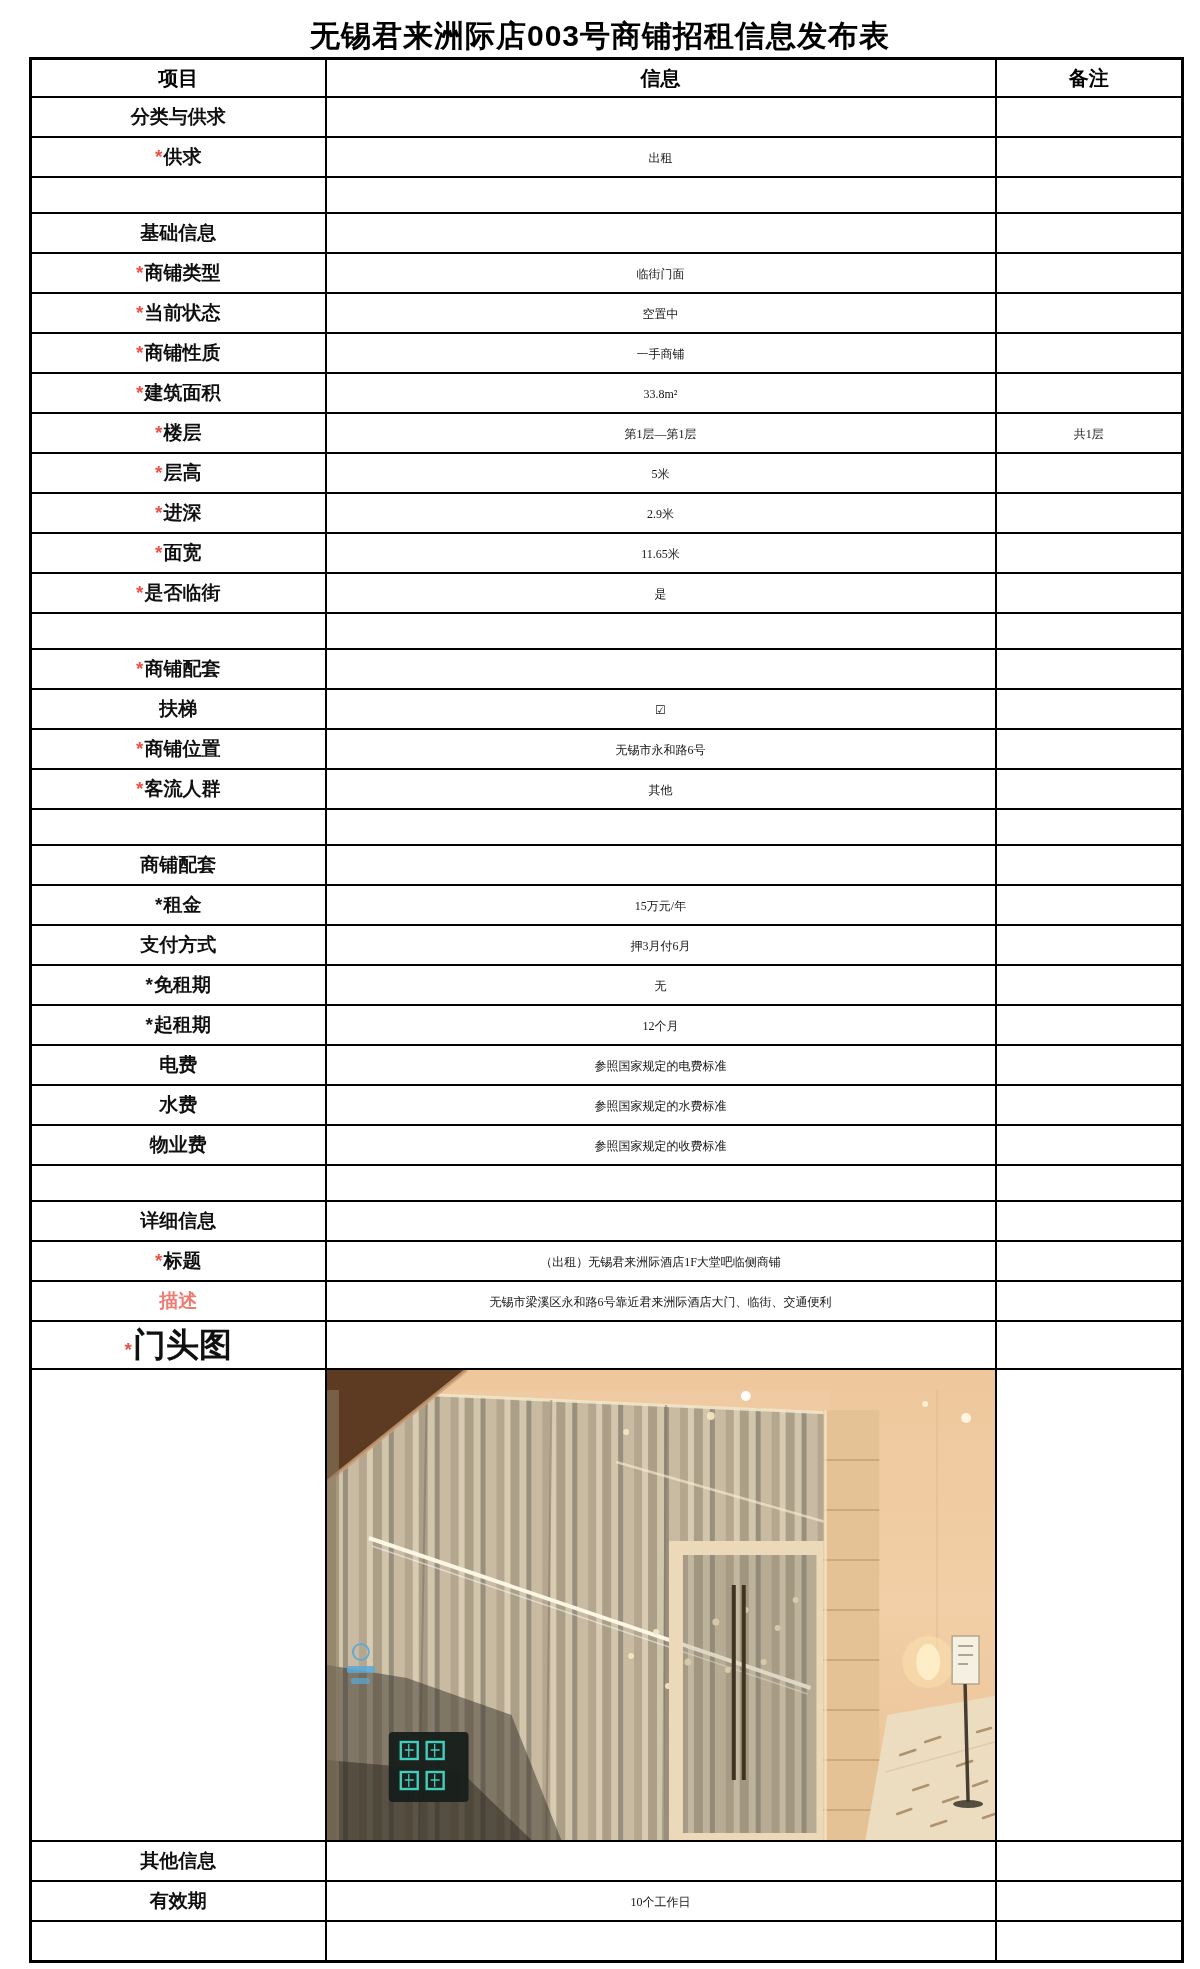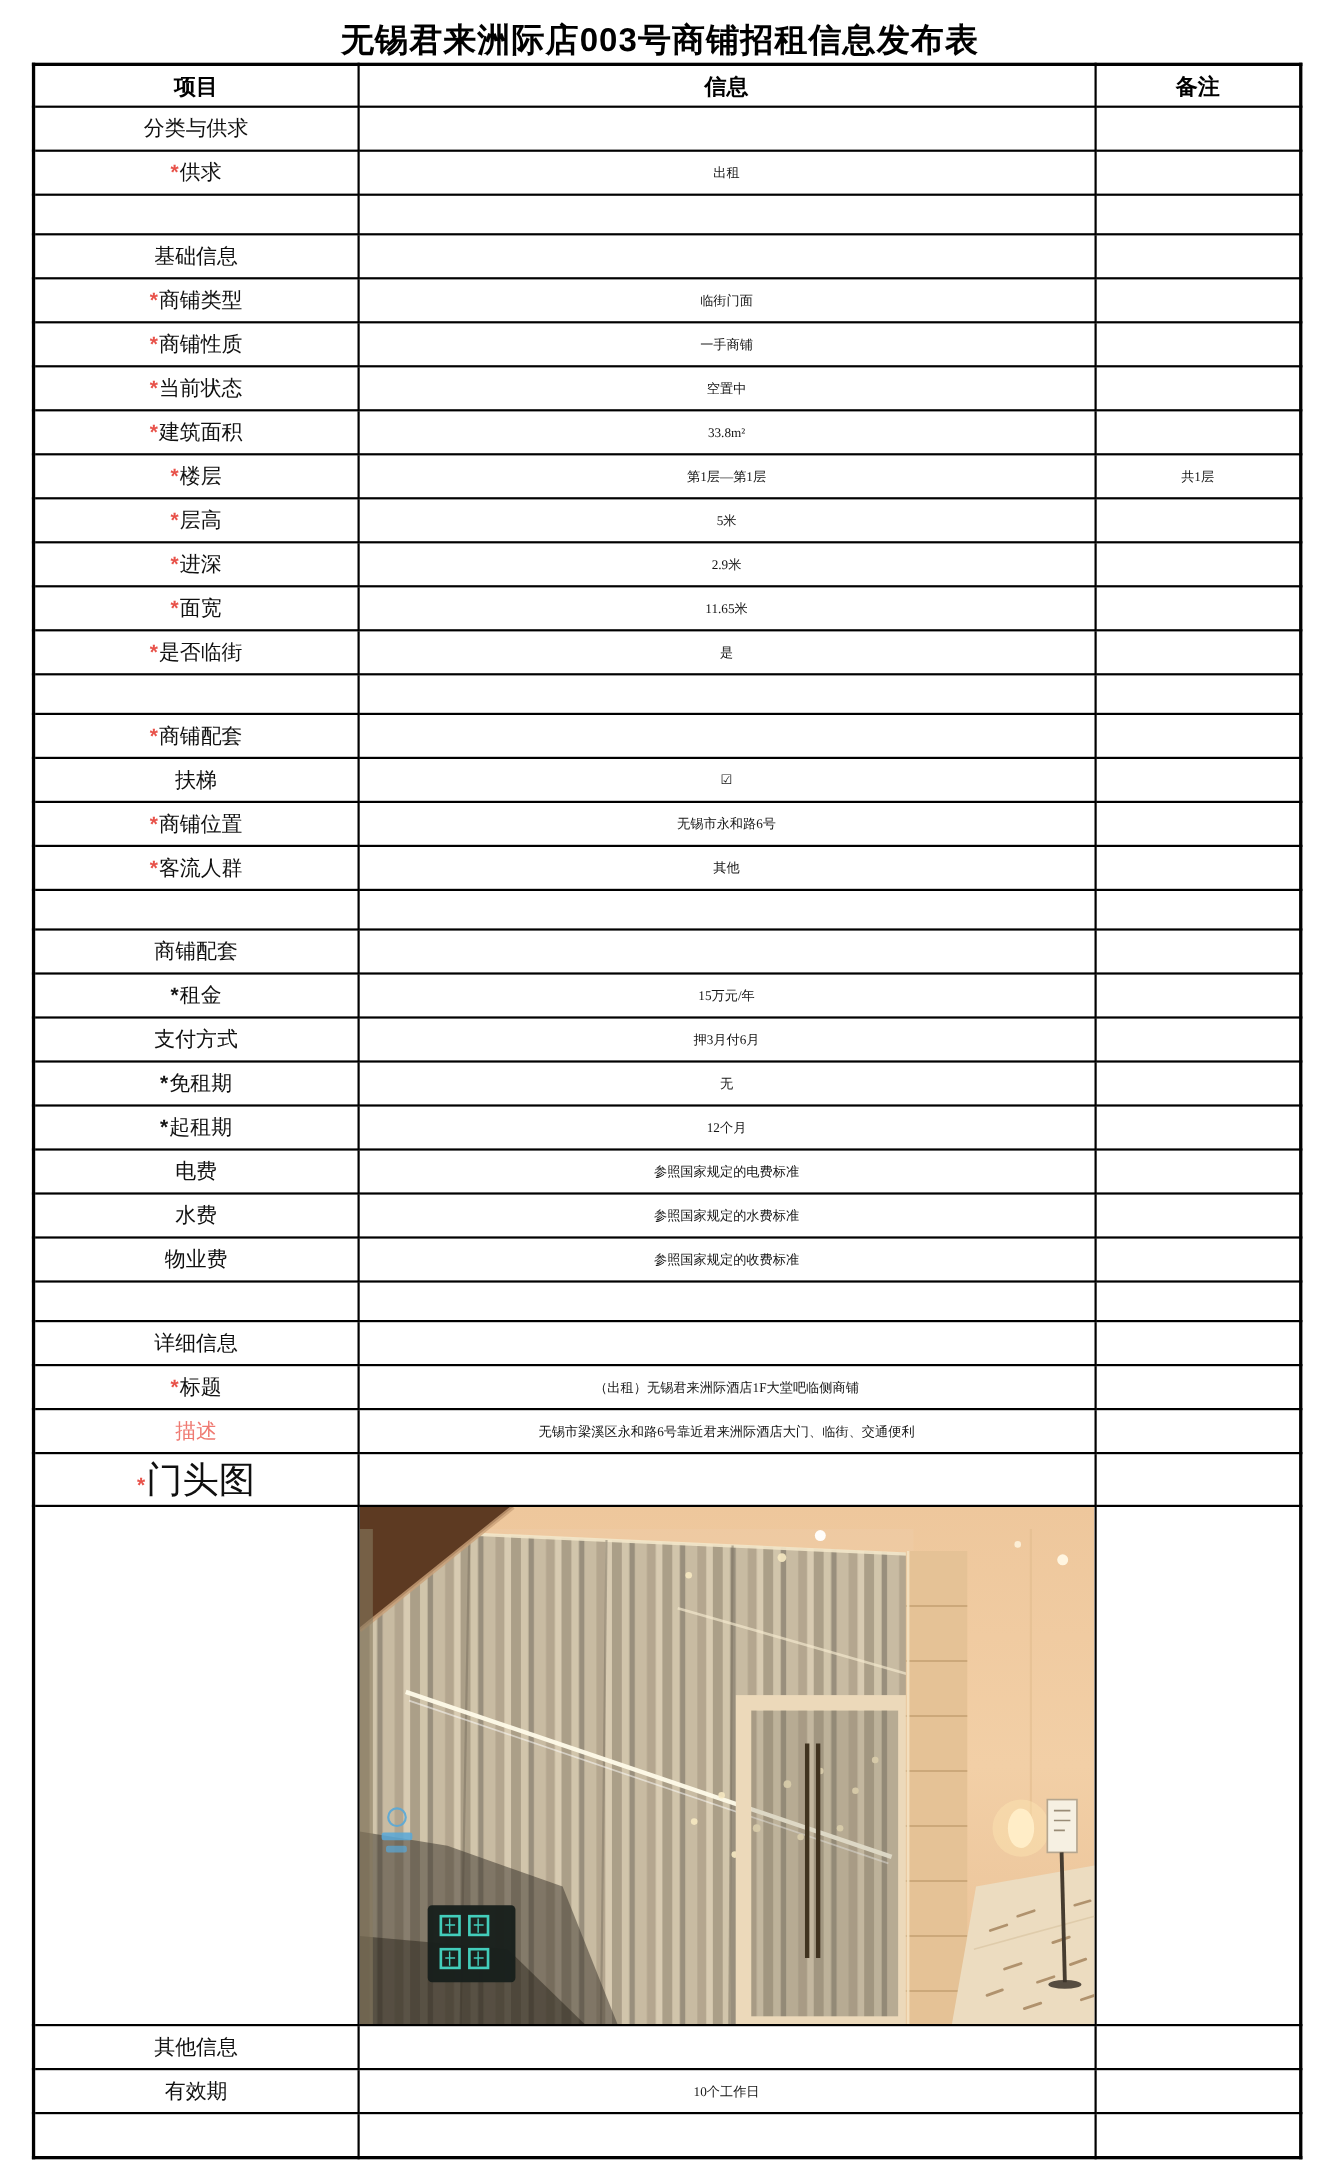--- a/index.html
+++ b/index.html
@@ -10,21 +10,21 @@
          font-family:"Liberation Sans","DejaVu Sans",sans-serif;}
   table.form{border-collapse:collapse;table-layout:fixed;width:1152px;margin-left:29px;
              border:3px solid #000;}
   col.c1{width:295px;} col.c2{width:670px;} col.c3{width:187px;}
   th,td{border:2px solid #000;padding:0;text-align:center;vertical-align:middle;overflow:hidden;}
   th{font-size:20px;font-weight:bold;color:#000;height:36px;}
   tr.r td{height:38px;}
   tr.r-empty td{height:34px;}
   tr.r-big td{height:46px;}
   tr.r-photo td{height:470px;}
-  .lbl{font-family:"Liberation Sans","DejaVu Sans",sans-serif;font-weight:normal;
+  .lbl{font-family:"Liberation Sans","DejaVu Sans",sans-serif;font-weight:bold;
        font-size:19px;color:#101010;margin-top:26px;}
   .red-lbl{color:#ef7a72;}
   .big-lbl{font-size:33px;}
   .star{font-weight:bold;font-size:19px;color:#e8524a;margin-right:1px;}
   .star.dark{color:#141414;}
   .val,.rem{font-family:"Liberation Serif","DejaVu Serif",serif;font-size:12px;color:#151515;}
   td.photo-cell{padding:0;line-height:0;}
   td.photo-cell svg{display:block;width:100%;height:100%;}
 </style>
 </head>
@@ -66,27 +66,27 @@
         <td><span class="lbl">基础信息</span></td>
         <td></td>
         <td></td>
       </tr>
       <tr class="r">
         <td><span class="star">*</span><span class="lbl">商铺类型</span></td>
         <td><span class="val">临街门面</span></td>
         <td></td>
       </tr>
       <tr class="r">
+        <td><span class="star">*</span><span class="lbl">当前状态</span></td>
+        <td><span class="val">空置中</span></td>
+        <td></td>
+      </tr>
+      <tr class="r">
         <td><span class="star">*</span><span class="lbl">商铺性质</span></td>
         <td><span class="val">一手商铺</span></td>
-        <td></td>
-      </tr>
-      <tr class="r">
-        <td><span class="star">*</span><span class="lbl">当前状态</span></td>
-        <td><span class="val">空置中</span></td>
         <td></td>
       </tr>
       <tr class="r">
         <td><span class="star">*</span><span class="lbl">建筑面积</span></td>
         <td><span class="val">33.8m²</span></td>
         <td></td>
       </tr>
       <tr class="r">
         <td><span class="star">*</span><span class="lbl">楼层</span></td>
         <td><span class="val">第1层—第1层</span></td>

